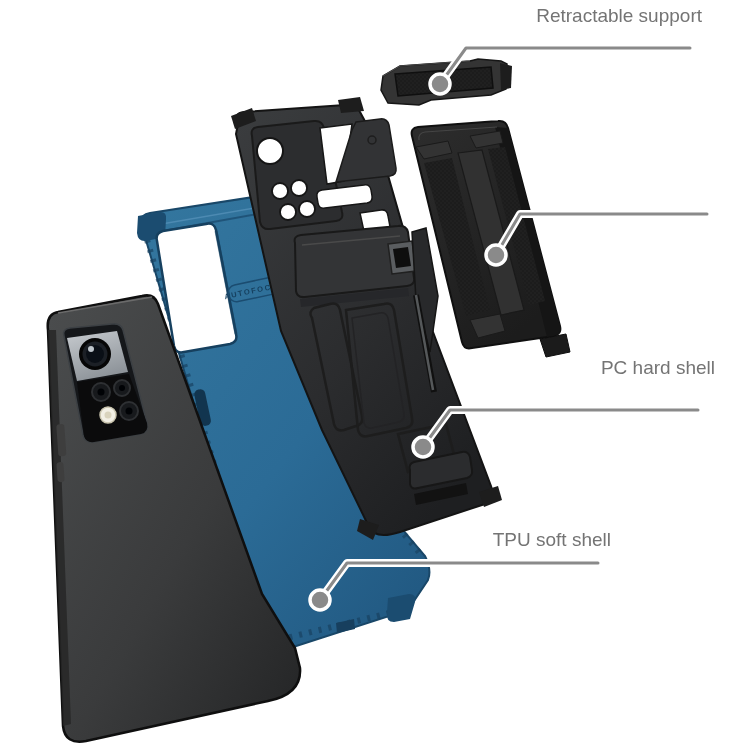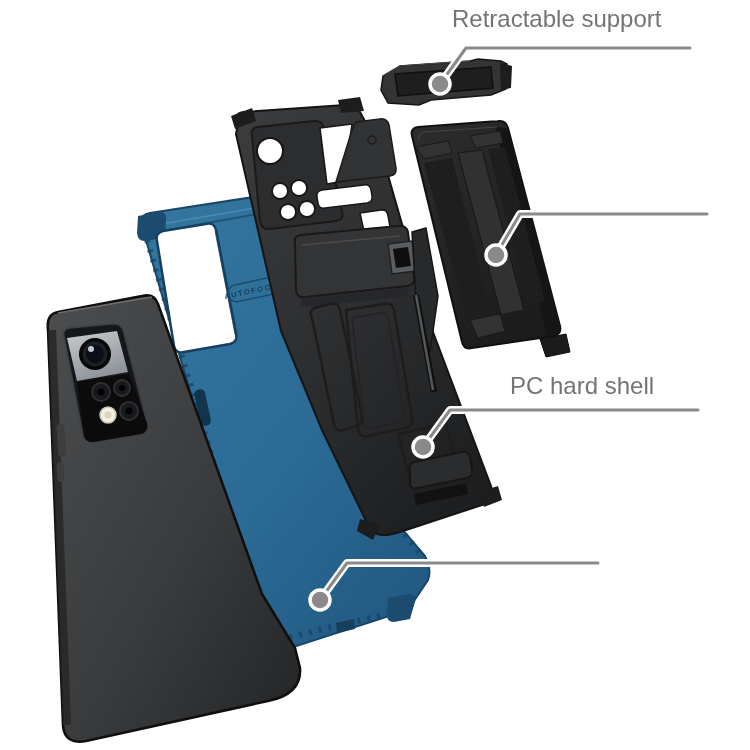--- a/index.html
+++ b/index.html
@@ -2,22 +2,22 @@
 <html><head>
 <meta charset="utf-8">
 <style>
   html,body{margin:0;padding:0;background:#fff;}
   .stage{
     position:relative;width:750px;height:750px;background:#ffffff;
     overflow:hidden;font-family:"Liberation Sans","DejaVu Sans",sans-serif;
   }
   .stage svg{position:absolute;left:0;top:0;}
   .callout-label{
-    position:absolute;color:#747474;font-size:24px;line-height:1.05;
-    text-align:left;white-space:nowrap;letter-spacing:0px;font-weight:400;
+    position:absolute;color:#747474;font-size:19px;line-height:1.05;
+    text-align:right;white-space:nowrap;letter-spacing:0px;font-weight:400;
   }
   .emboss-text{
     font-family:"Liberation Sans","DejaVu Sans",sans-serif;
     font-size:7.5px;letter-spacing:1.6px;font-weight:700;
   }
 </style>
 </head>
 <body>
 
 <div class="stage">
@@ -192,14 +192,15 @@
     </g>
     <g>
       <path d="M320,600 L347,563 L598,563" stroke="#ffffff" stroke-width="8"></path>
       <path d="M320,600 L347,563 L598,563" stroke="#8a8a8a" stroke-width="3"></path>
       <circle cx="320" cy="600" r="10" fill="#8a8a8a" stroke="#ffffff" stroke-width="3.5"></circle>
     </g>
   </g>
 </svg>
 
   <div class="callout-label" style="left:452px;top:6px;width:250px;">Retractable support</div>
-  <div class="callout-label" style="left:510px;top:373px;width:205px;">PC hard shell</div>
+  <div class="callout-label" style="left:510px;top:358px;width:205px;">PC hard shell</div>
+  <div class="callout-label" style="left:415px;top:530px;width:196px;">TPU soft shell</div>
 </div>
 
 </body></html>

